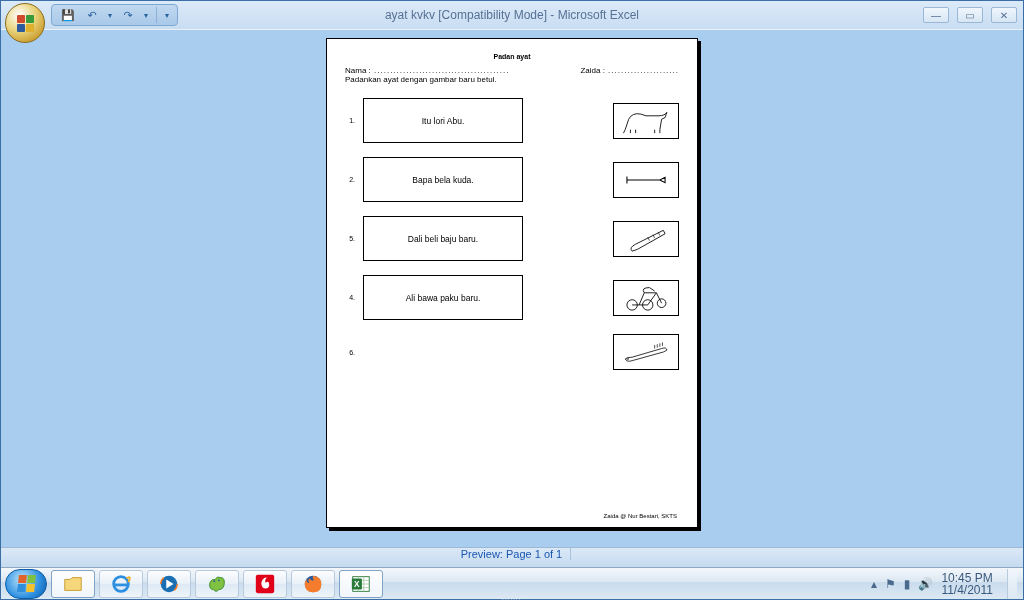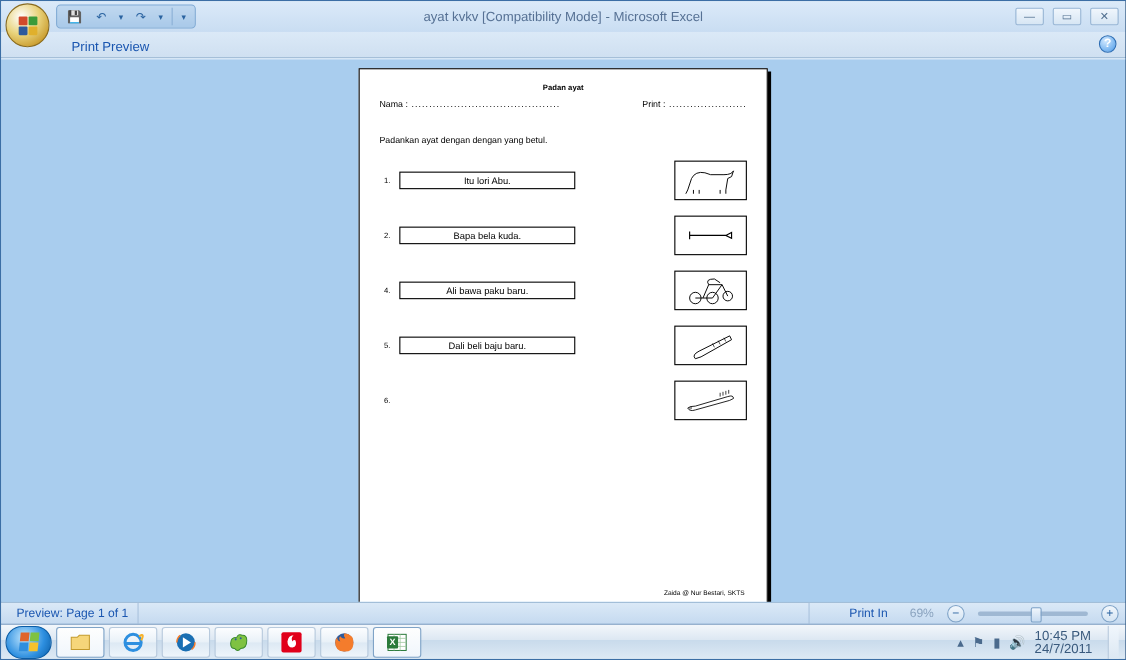--- a/index.html
+++ b/index.html
@@ -79,47 +79,47 @@
   .page{
     position:absolute; left:50%; top:8px; transform:translateX(-50%);
     width:372px; height:490px; background:#fff;
     box-shadow: 3px 3px 0 #000;
     border:1px solid #000;
     padding:14px 18px 10px 18px;
     font-family: "Century Gothic", "Segoe UI", sans-serif;
     color:#000;
   }
   .page .ptitle{text-align:center;font-size:7px;font-weight:bold;margin-bottom:6px}
-  .page .hdr{display:flex;font-size:8px;margin-bottom:24px;gap:10px}
+  .page .hdr{display:flex;font-size:8px;margin-bottom:0;gap:10px}
   .page .hdr .nama{flex:1}
   .page .hdr .dots{letter-spacing:1px}
   .page .instr{font-size:8px;margin-bottom:14px}
 
   .rows{display:flex;flex-direction:column;gap:14px}
   .row{display:flex;align-items:center;gap:8px}
   .row .num{width:10px;font-size:7px;text-align:right}
   .row .sentence{
-    width:160px;height:16px;border:1px solid #000;
+    width:160px;height:45px;border:1px solid #000;
     display:flex;align-items:center;justify-content:center;
     font-size:8.5px;padding:0 4px;text-align:center;
   }
   .row .gap{flex:1}
   .row .pic{
     width:66px;height:36px;border:1px solid #000;
     display:flex;align-items:center;justify-content:center;
   }
   .row .pic svg{width:52px;height:28px}
 
   .credit{position:absolute;right:20px;bottom:8px;font-size:6px}
 
   
   .statusbar{
     height:20px;background:linear-gradient(#dbe9f7,#c5daf0);
     border-top:1px solid #9fb8d3;display:flex;align-items:center;
-    font-size:11px;color:#1a56b0;padding:0 6px;gap:6px;
+    font-size:11px;color:#1a56b0;padding:0 6px;gap:6px;flex-direction:column;
   }
   .statusbar .sec{padding:0 8px;height:100%;display:flex;align-items:center;border-right:1px solid #a9c2dd}
   .statusbar .stretch{flex:1;border-right:1px solid #a9c2dd;height:100%}
   .statusbar .zoomlbl{padding:0 8px}
   .statusbar .zoompct{color:#8aa3bf;padding:0 6px}
   .statusbar .zbtn{
     width:16px;height:16px;border:1px solid #7fa3c7;border-radius:50%;
     display:flex;align-items:center;justify-content:center;font-size:11px;color:#2a63a0;
     background:linear-gradient(#f2f7fc,#d4e4f3);
   }
@@ -188,76 +188,72 @@
       <span> - </span>
       <span class="app">Microsoft Excel</span>
     </div>
     <div class="winbtns">
       <div class="wbtn">—</div>
       <div class="wbtn">▭</div>
       <div class="wbtn">✕</div>
     </div>
   </div>
 
-  <div class="ribbon">
-    <div class="tab">Print Preview</div>
-    <div class="help">?</div>
-  </div>
 
   <div class="workspace">
     <div class="page">
       <div class="ptitle">Padan ayat</div>
       <div class="hdr">
         <div class="nama"><span>Nama :</span><span class="dots"> ..........................................</span></div>
-        <div><span>Print :</span><span class="dots"> ......................</span></div>
+        <div><span>Zaida :</span><span class="dots"> ......................</span></div>
       </div>
-      <div class="instr">Padankan ayat dengan dengan yang betul.</div>
+      <div class="instr">Padankan ayat dengan gambar baru betul.</div>
 
       <div class="rows">
         <div class="row">
           <div class="num">1.</div>
           <div class="sentence">Itu lori Abu.</div>
           <div class="gap"></div>
           <div class="pic">
             <svg viewBox="0 0 60 32">
                 <path d="M6 26 L10 14 Q14 6 24 8 L30 10 L44 10 Q52 10 54 6 L52 12 L48 14 L46 26 M12 26 L12 30 M18 26 L18 30 M40 26 L40 30 M46 26 L46 30 M6 26 L4 30" fill="none" stroke="#000" stroke-width="1"></path>
               </svg>
           </div>
         </div>
         <div class="row">
           <div class="num">2.</div>
           <div class="sentence">Bapa bela kuda.</div>
           <div class="gap"></div>
           <div class="pic">
             <svg viewBox="0 0 60 32">
                 <path d="M8 16 L46 16 L52 13 L52 19 L46 16 M8 12 L8 20" fill="none" stroke="#000" stroke-width="1.2"></path>
+              </svg>
+          </div>
+        </div>
+        <div class="row">
+          <div class="num">5.</div>
+          <div class="sentence">Dali beli baju baru.</div>
+          <div class="gap"></div>
+          <div class="pic">
+            <svg viewBox="0 0 60 32">
+                <path d="M50 6 L18 22 Q10 26 14 30 L20 28 L52 10 Z" fill="none" stroke="#000"></path>
+                <path d="M44 8 L46 12 M38 11 L40 15 M32 14 L34 18" stroke="#000" stroke-width="0.7"></path>
               </svg>
           </div>
         </div>
         <div class="row">
           <div class="num">4.</div>
           <div class="sentence">Ali bawa paku baru.</div>
           <div class="gap"></div>
           <div class="pic">
             <svg viewBox="0 0 60 32">
                 <circle cx="14" cy="24" r="6" fill="none" stroke="#000"></circle>
                 <circle cx="32" cy="24" r="6" fill="none" stroke="#000"></circle>
                 <circle cx="48" cy="22" r="5" fill="none" stroke="#000"></circle>
                 <path d="M14 24 L32 24 M32 24 L42 10 L48 22 M22 24 L28 10 L42 10 M28 10 Q24 4 34 4 L40 8" fill="none" stroke="#000" stroke-width="1"></path>
-              </svg>
-          </div>
-        </div>
-        <div class="row">
-          <div class="num">5.</div>
-          <div class="sentence">Dali beli baju baru.</div>
-          <div class="gap"></div>
-          <div class="pic">
-            <svg viewBox="0 0 60 32">
-                <path d="M50 6 L18 22 Q10 26 14 30 L20 28 L52 10 Z" fill="none" stroke="#000"></path>
-                <path d="M44 8 L46 12 M38 11 L40 15 M32 14 L34 18" stroke="#000" stroke-width="0.7"></path>
               </svg>
           </div>
         </div>
         <div class="row">
           <div class="num">6.</div>
           <div class="gap"></div>
           <div class="pic">
             <svg viewBox="0 0 60 32">
                 <path d="M6 24 Q8 22 14 22 L48 12 Q54 10 54 14 L50 16 L14 26 Q8 28 6 24 Z" fill="none" stroke="#000" stroke-width="0.9"></path>
                 <path d="M40 12 L40 8 M43 11 L43 7 M46 10 L46 6 M49 9 L49 5" stroke="#000" stroke-width="0.8"></path>
@@ -338,19 +334,19 @@
         </svg>
     </div>
 
     <div class="tray">
       <span class="ic">▴</span>
       <span class="ic">⚑</span>
       <span class="ic">▮</span>
       <span class="ic">🔊</span>
       <div class="clock">
         <div>10:45 PM</div>
-        <div>24/7/2011</div>
+        <div>11/4/2011</div>
       </div>
       <div class="showdesk"></div>
     </div>
   </div>
 
 </div>
 
 </body></html>

